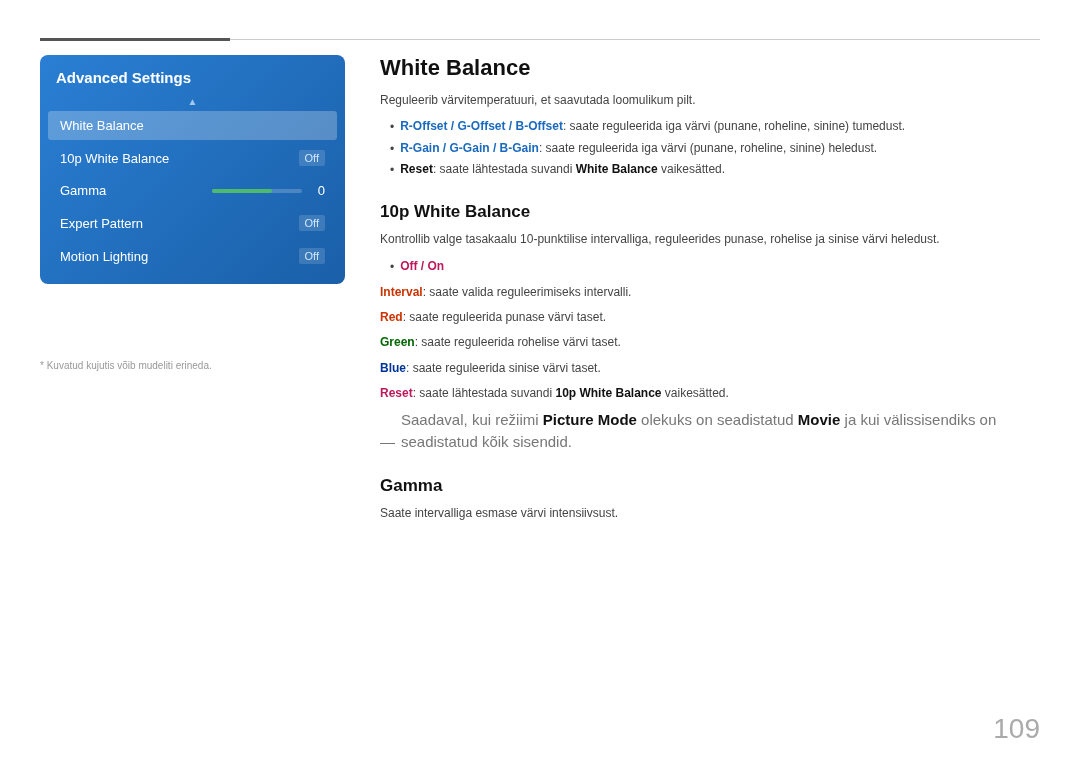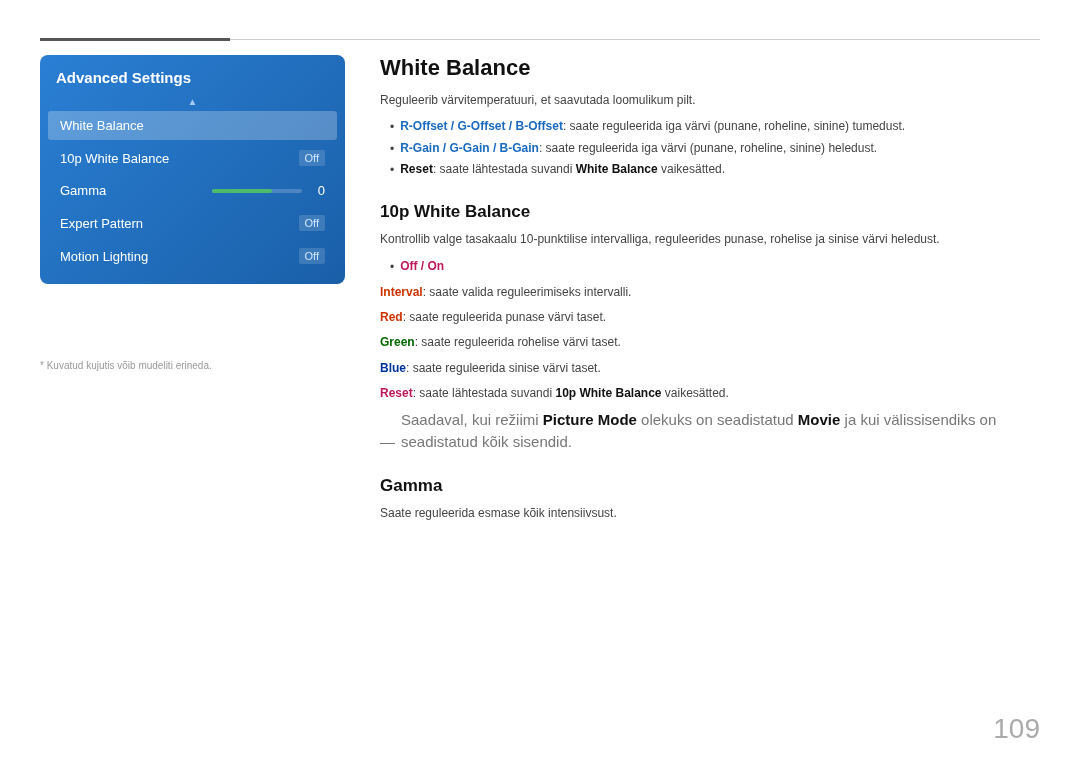--- a/index.html
+++ b/index.html
@@ -282,17 +282,17 @@
   </p>
   <p class="description">
     <span class="highlight-orange">Reset</span>: saate lähtestada suvandi <span class="highlight-bold">10p White Balance</span> vaikesätted.
   </p>
 
   <div class="note-line">
     <span>Saadaval, kui režiimi <span class="highlight-bold">Picture Mode</span> olekuks on seadistatud <span class="highlight-bold">Movie</span> ja kui välissisendiks on seadistatud kõik sisendid.</span>
   </div>
 
   <h2 class="section-subtitle">Gamma</h2>
-  <p class="description">Saate reguleerida esmase kõik intensiivsust.</p>
+  <p class="description">Saate intervalliga esmase värvi intensiivsust.</p>
 
 </div>
 
 <div class="page-number">109</div>
 
 </body></html>

